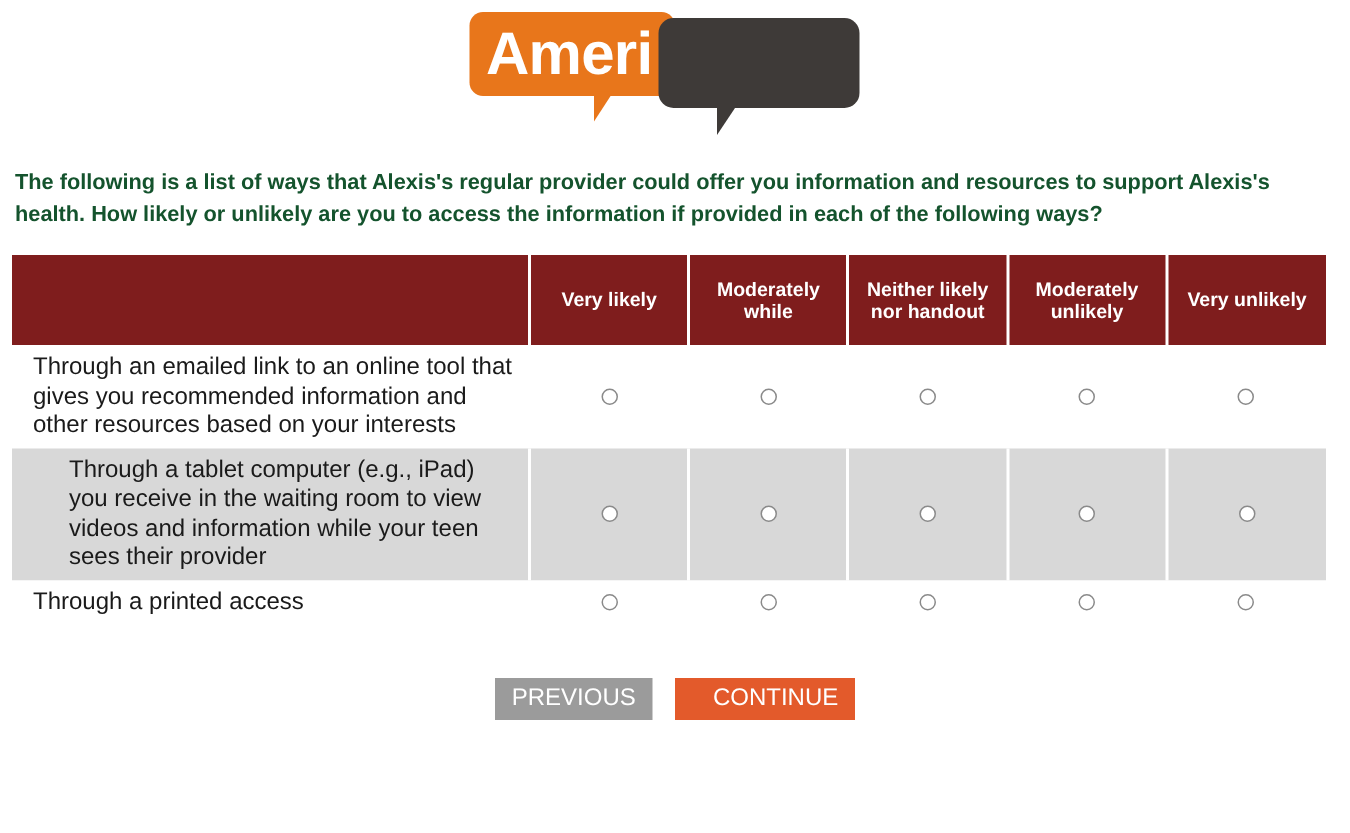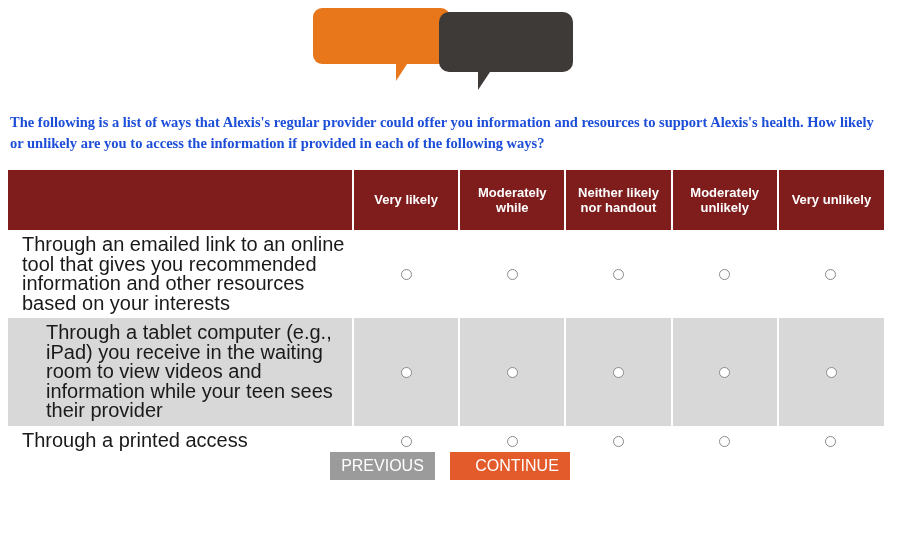--- a/index.html
+++ b/index.html
@@ -87,23 +87,22 @@
   }
 
   
   .question {
     position: absolute;
     left: 10px;
     top: 112px;
     width: 872px;
     font-size: 14.5px;
     font-weight: bold;
-    color: #1d4ed8;
+    color: #14532d;
     line-height: 21px;
-    font-family: Liberation Serif, serif;
   }
 
   
   .grid {
     position: absolute;
     left: 8px;
     top: 170px;
     width: 876px;
     border-collapse: collapse;
     table-layout: fixed;
@@ -124,21 +123,21 @@
     border-left: 2px solid #ffffff;
   }
   thead th.hdr-label {
     border-left: none;
   }
 
   tbody tr.row-white { background: #ffffff; }
   tbody tr.row-gray  { background: #D8D8D8; }
 
   td.cell-label {
-    font-size: 20px;
+    font-size: 16px;
     color: #1a1a1a;
     line-height: 19.5px;
     padding: 5px 6px 5px 14px;
     vertical-align: middle;
     text-align: left;
   }
   tbody tr.row-gray td {
     border-left: 2px solid #ffffff;
   }
   tbody tr.row-gray td.cell-label {
@@ -190,20 +189,21 @@
 </head>
 <body>
 
 <div class="page">
 
   <div class="logo-wrap">
     <div class="bubble-orange"></div>
     <div class="bubble-orange-tail"></div>
     <div class="bubble-dark"></div>
     <div class="bubble-dark-tail"></div>
+    <span class="logo-text-ameri">Ameri</span>
   </div>
 
   <div class="question">The following is a list of ways that Alexis's regular provider could offer you information and resources to support Alexis's health. How likely or unlikely are you to access the information if provided in each of the following ways?</div>
 
   <table class="grid">
     <colgroup>
       <col class="col-label">
       <col class="col-opt">
         <col class="col-opt">
         <col class="col-opt">

